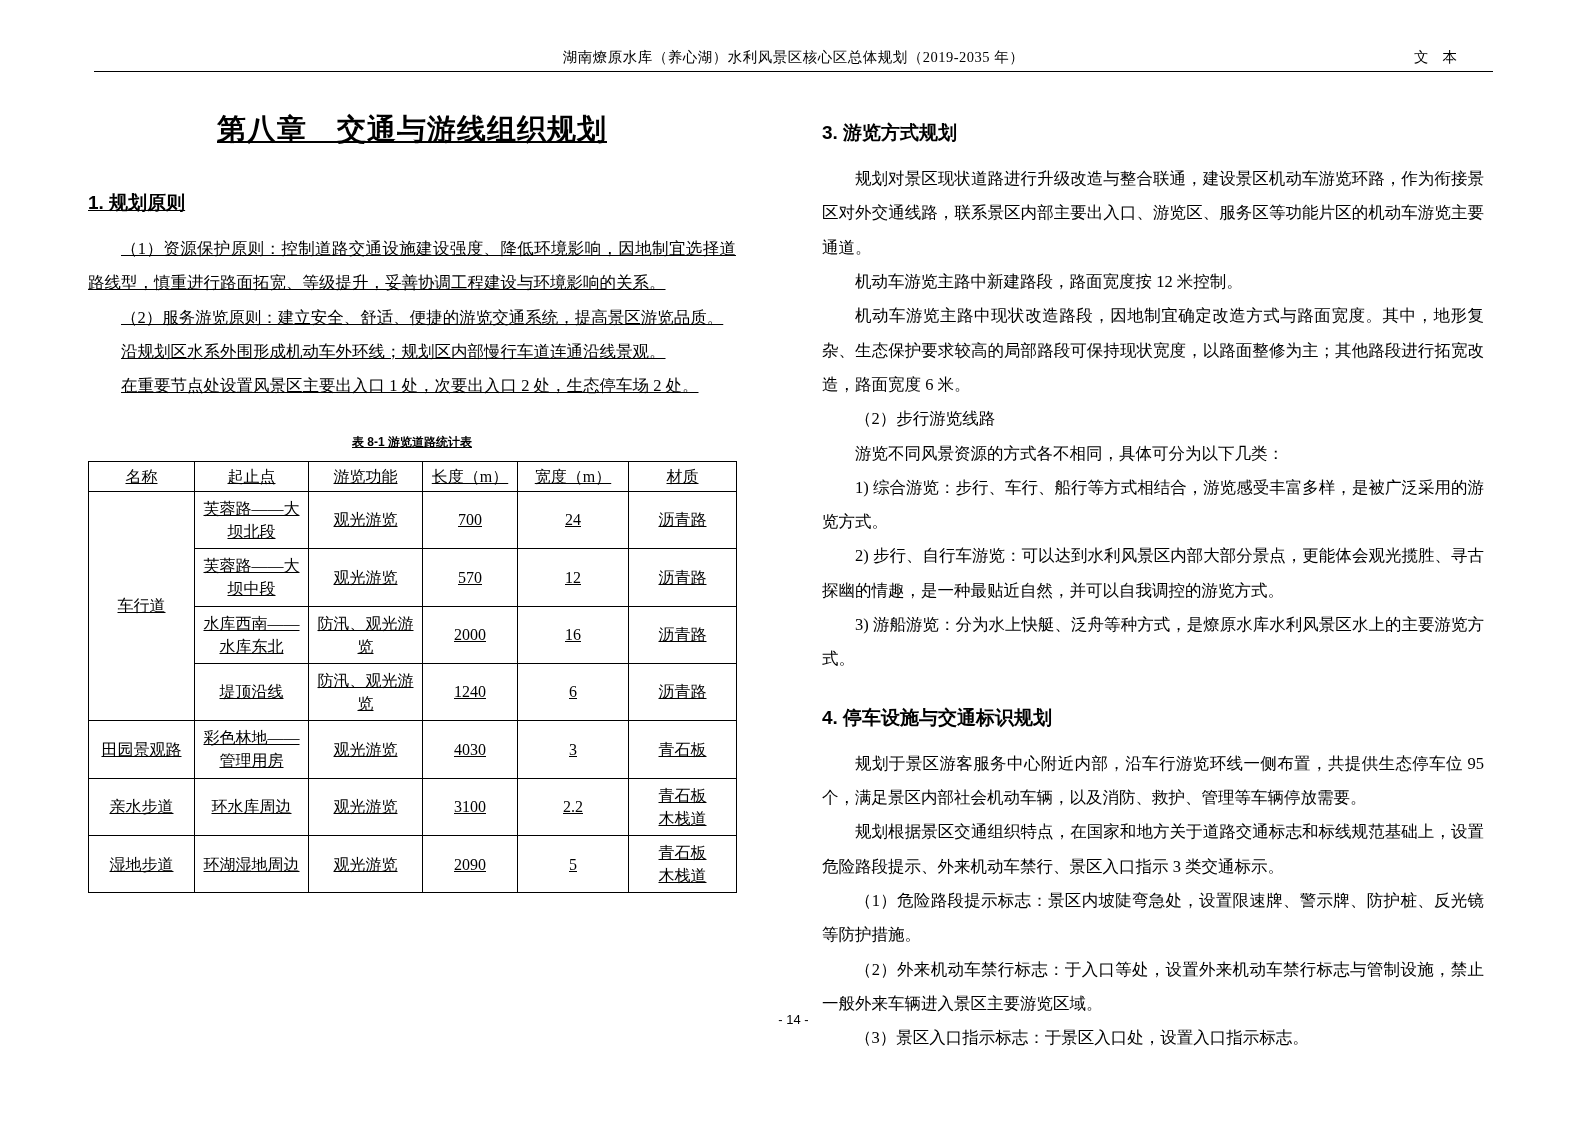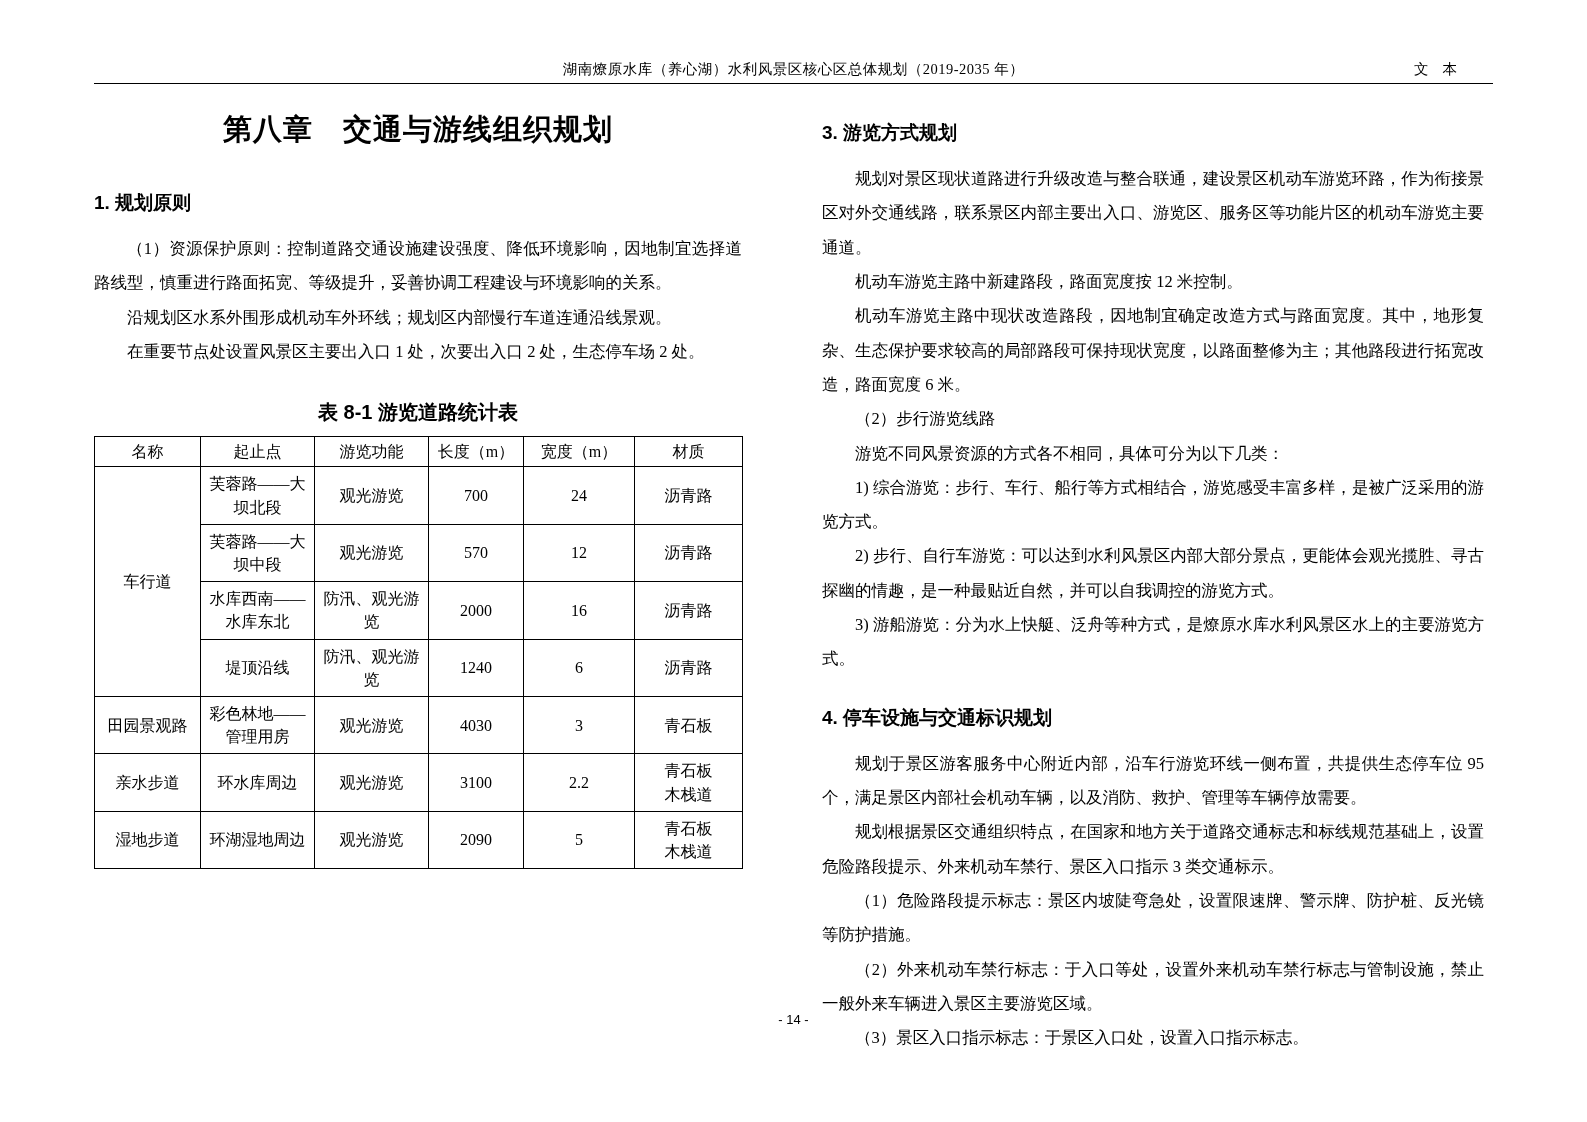--- a/index.html
+++ b/index.html
@@ -11,21 +11,21 @@
     background: #ffffff;
     color: #000000;
     font-family: "Liberation Serif", "DejaVu Serif", serif;
     overflow: hidden;
   }
   
   .page-header {
     position: absolute;
     left: 94px;
     right: 94px;
-    top: 60px;
+    top: 48px;
     height: 24px;
     border-bottom: 1.5px solid #000;
   }
   .header-title {
     position: absolute;
     left: 0;
     right: 0;
     bottom: 4px;
     text-align: center;
     font-size: 14.5px;
@@ -33,21 +33,21 @@
   }
   .header-doctype {
     position: absolute;
     right: 22px;
     bottom: 4px;
     font-size: 14.5px;
     letter-spacing: 14px;
     white-space: pre;
   }
   
-  .col-left  { position: absolute; left: 94px;  top: 96px; width: 648px; }
+  .col-left  { position: absolute; left: 88px;  top: 96px; width: 648px; text-decoration: underline; }
   .col-right { position: absolute; left: 822px; top: 96px; width: 662px; }
   
   .chapter-title {
     margin: 14px 0 40px 0;
     text-align: center;
     font-family: "Liberation Sans", "DejaVu Sans", sans-serif;
     font-weight: bold;
     font-size: 29px;
     letter-spacing: 1px;
   }
@@ -65,21 +65,21 @@
     line-height: 2.08;
     text-indent: 2em;
     text-align: justify;
   }
   
   .table-caption {
     margin: 30px 0 10px 0;
     text-align: center;
     font-family: "Liberation Sans", "DejaVu Sans", sans-serif;
     font-weight: bold;
-    font-size: 20px;
+    font-size: 12px;
   }
   table.road-table {
     border-collapse: collapse;
     width: 100%;
     table-layout: fixed;
     font-size: 16px;
     padding-left: 44px;
   }
   table.road-table th,
   table.road-table td {
@@ -111,20 +111,21 @@
   <div class="page-header">
     <div class="header-title">湖南燎原水库（养心湖）水利风景区核心区总体规划（2019-2035 年）</div>
     <div class="header-doctype">文本</div>
   </div>
 
   <div class="col-left">
     <h1 class="chapter-title">第八章　交通与游线组织规划</h1>
 
     <h2 class="sec-heading">1. 规划原则</h2>
     <p class="body-p">（1）资源保护原则：控制道路交通设施建设强度、降低环境影响，因地制宜选择道路线型，慎重进行路面拓宽、等级提升，妥善协调工程建设与环境影响的关系。</p>
+    <p class="body-p">（2）服务游览原则：建立安全、舒适、便捷的游览交通系统，提高景区游览品质。</p>
 
     <p class="body-p">沿规划区水系外围形成机动车外环线；规划区内部慢行车道连通沿线景观。</p>
     <p class="body-p">在重要节点处设置风景区主要出入口 1 处，次要出入口 2 处，生态停车场 2 处。</p>
 
     <div class="table-caption">表 8-1  游览道路统计表</div>
 
     <table class="road-table">
       <colgroup>
         <col style="width:106px">
           <col style="width:114px">

